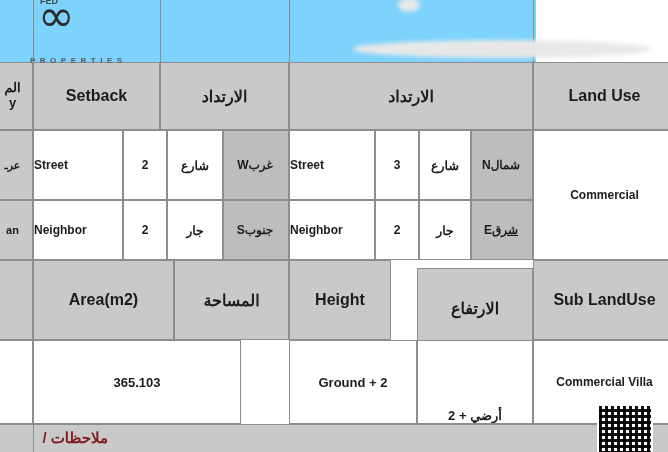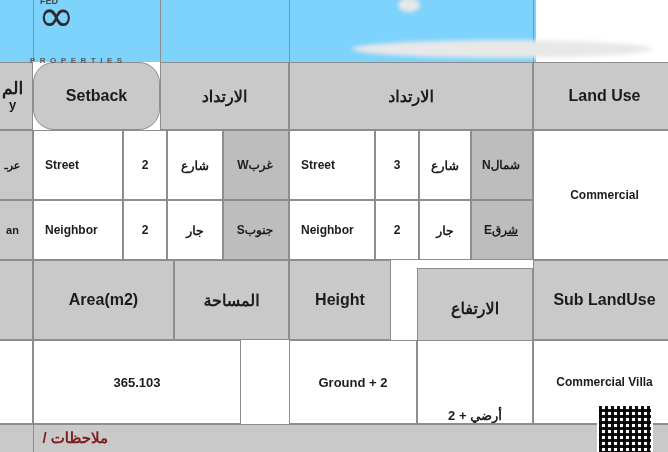--- a/index.html
+++ b/index.html
@@ -110,21 +110,21 @@
     font-size: 12px;
     font-weight: bold;
   }
   .cell.ar {
     direction: rtl;
     font-size: 12.5px;
     font-weight: bold;
   }
   .cell.left {
     justify-content: flex-start;
-    padding-left: 11px;
+    padding-left: 0;
   }
 
   
   #bottom-strip {
     position: absolute;
     left: 0;
     top: 424px;
     width: 668px;
     height: 28px;
     background: #c9c9c9;
@@ -180,25 +180,25 @@
   <div class="cellline" style="left:33px;"></div>
   <div class="cellline" style="left:160px;"></div>
   <div class="cellline" style="left:289px;"></div>
   <div class="cellline" style="left:533px;"></div>
   <div class="fedtext">FED</div>
   <div class="smudge" style="left:398px;top:-2px;width:22px;height:14px;"></div>
   <div class="smudge" style="left:352px;top:40px;width:300px;height:18px;"></div>
 </div>
 
 <div class="cell gray hdr" style="left:-8px;top:62px;width:41px;height:68px;flex-direction:column;line-height:1.15;">
-  <span style="font-size:17px;direction:rtl;">الم</span>
+  <span style="font-size:13px;direction:rtl;">الم</span>
   <span style="font-size:13px;">y</span>
 </div>
 
-<div class="cell gray hdr" style="left:33px;top:62px;width:127px;height:68px;border-radius:21px;">
+<div class="cell gray hdr" style="left:33px;top:62px;width:127px;height:68px;">
   <span>Setback</span>
 </div>
 
 <div class="cell gray hdr-ar" style="left:160px;top:62px;width:129px;height:68px;">
   <span>الارتداد</span>
 </div>
 
 <div class="cell gray hdr" style="left:289px;top:62px;width:244px;height:68px;">
   <span>الارتداد</span>
 </div>

